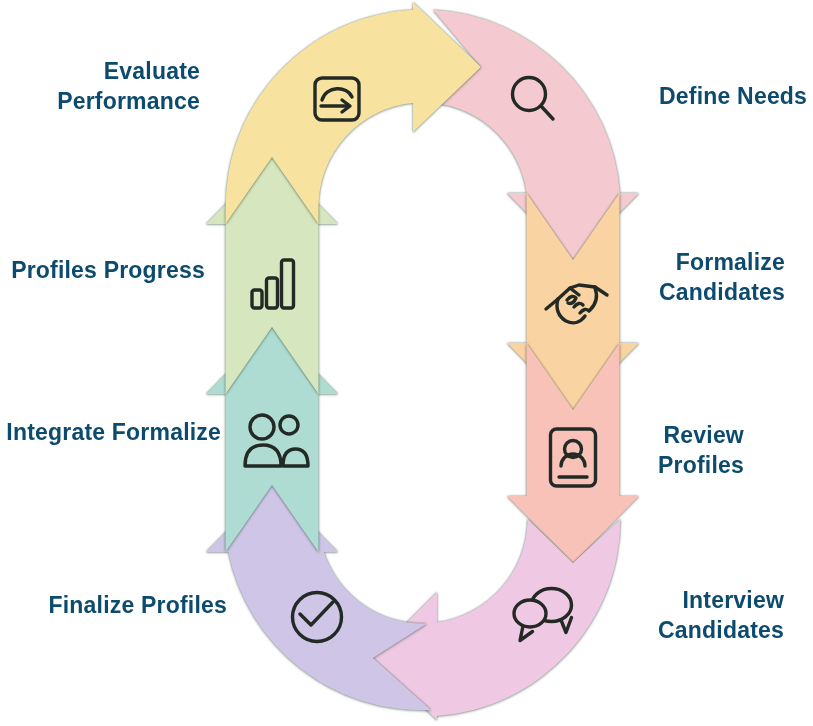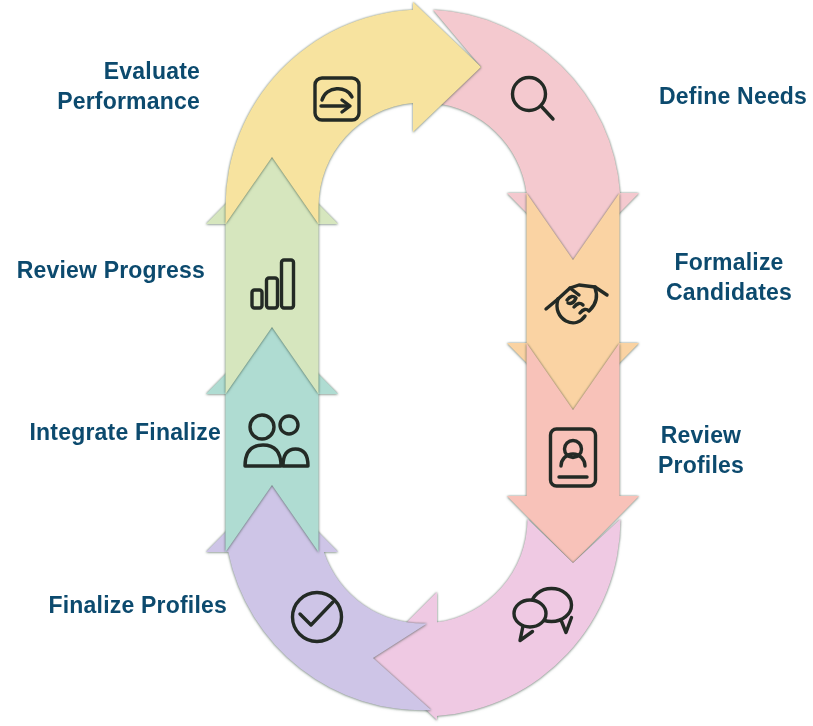--- a/index.html
+++ b/index.html
@@ -13,27 +13,27 @@
   #cycle-svg{position:absolute;left:0;top:0;}
   .arrow{filter:drop-shadow(0 0 1.2px rgba(32,58,42,.55)) drop-shadow(0 1px 1px rgba(32,58,42,.25));}
   .icon{fill:none;stroke-width:3.4;stroke-linecap:round;stroke-linejoin:round;}
   .label{
     position:absolute;
     font-size:23px;font-weight:700;line-height:30px;
     color:#0c4a6e;letter-spacing:.2px;white-space:nowrap;
   }
   .label span{display:block;}
   .label.left{text-align:right;}
-  .label.right{text-align:center;}
+  .label.right{text-align:right;}
   #label-evaluate{right:613px;top:56px;}
   #label-monitor{right:608px;top:255px;}
   #label-integrate{right:592px;top:417px;}
   #label-finalize{right:586px;top:590px;}
   #label-define{left:659px;top:81px;}
-  #label-formalize{left:659px;top:247px;margin-left:7px;}
+  #label-formalize{left:659px;top:247px;}
   #label-review{left:658px;top:420px;}
   #label-interview{left:658px;top:585px;}
 </style>
 </head>
 <body>
 
 <div id="stage">
 
   <svg id="cycle-svg" width="813" height="726" viewBox="0 0 813 726">
 
@@ -101,33 +101,37 @@
       <path d="M321 106 L348 106"></path>
       <path d="M342 100 L350 106 L342 112"></path>
     </g>
   </svg>
 
   <div class="label left" id="label-evaluate">
     <span>Evaluate</span>
     <span>Performance</span>
   </div>
   <div class="label left" id="label-monitor">
-    <span>Review Progress</span>
+    <span>Profiles Progress</span>
   </div>
   <div class="label left" id="label-integrate">
-    <span>Integrate Finalize</span>
+    <span>Integrate Formalize</span>
   </div>
   <div class="label left" id="label-finalize">
     <span>Finalize Profiles</span>
   </div>
   <div class="label right" id="label-define">
     <span>Define Needs</span>
   </div>
   <div class="label right" id="label-formalize">
     <span>Formalize</span>
     <span>Candidates</span>
   </div>
   <div class="label right" id="label-review">
     <span>Review</span>
     <span>Profiles</span>
   </div>
+  <div class="label right" id="label-interview">
+    <span>Interview</span>
+    <span>Candidates</span>
+  </div>
 
 </div>
 
 </body></html>

